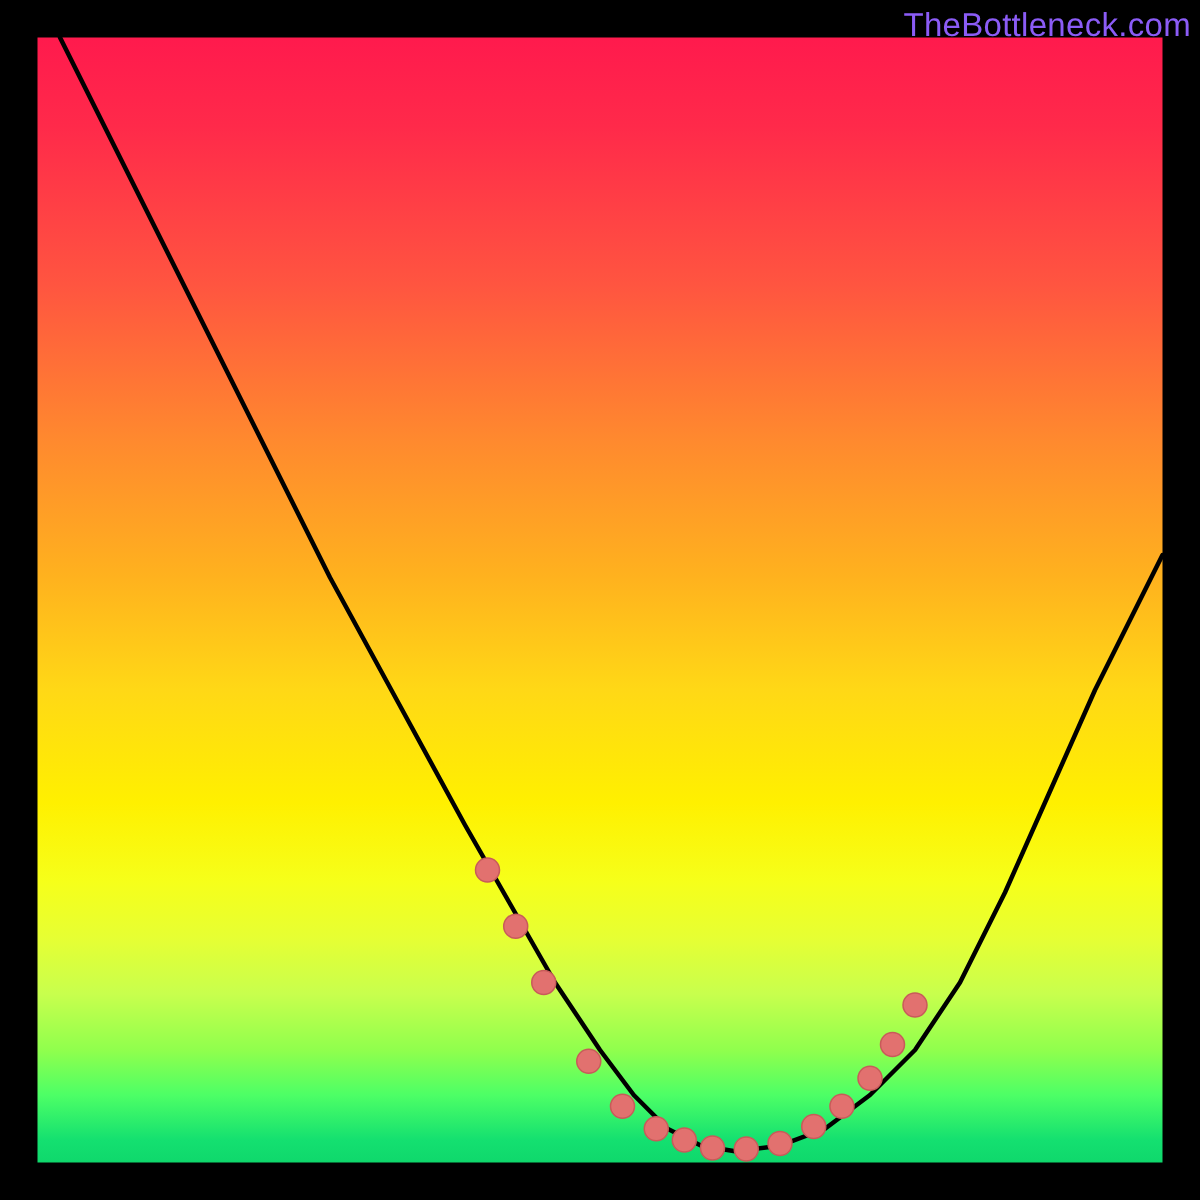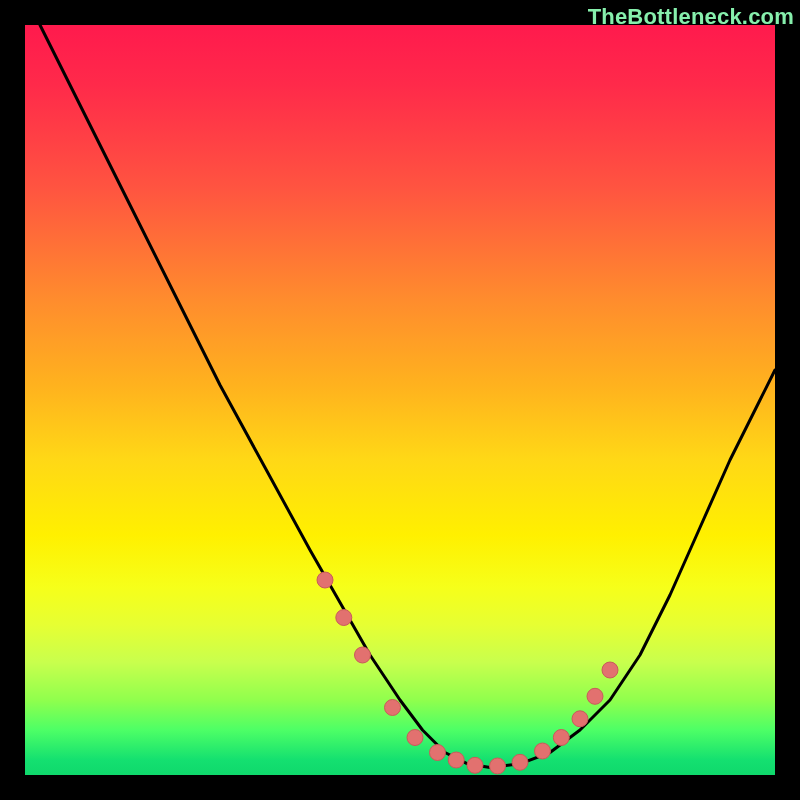--- a/index.html
+++ b/index.html
@@ -47,23 +47,23 @@
     left: 0;
     top: 0;
     width: 750px;
     height: 750px;
     overflow: visible;
   }
   .watermark {
     position: absolute;
     top: 4px;
     right: 6px;
-    color: #86efac;
+    color: #8b5cf6;
     font-size: 22px;
-    font-weight: 700;
+    font-weight: 400;
     letter-spacing: 0.2px;
     user-select: none;
   }
 </style>
 </head>
 <body>
 
 <div class="frame">
   <div class="plot-area">
     <svg class="curve" viewBox="0 0 750 750">

